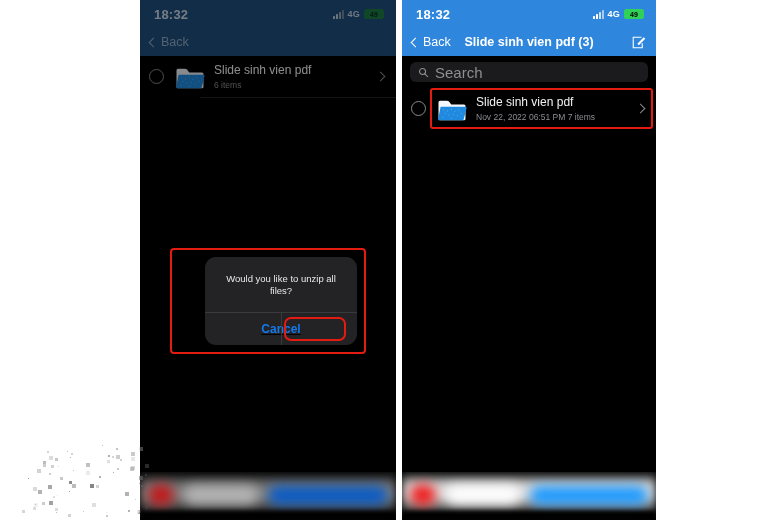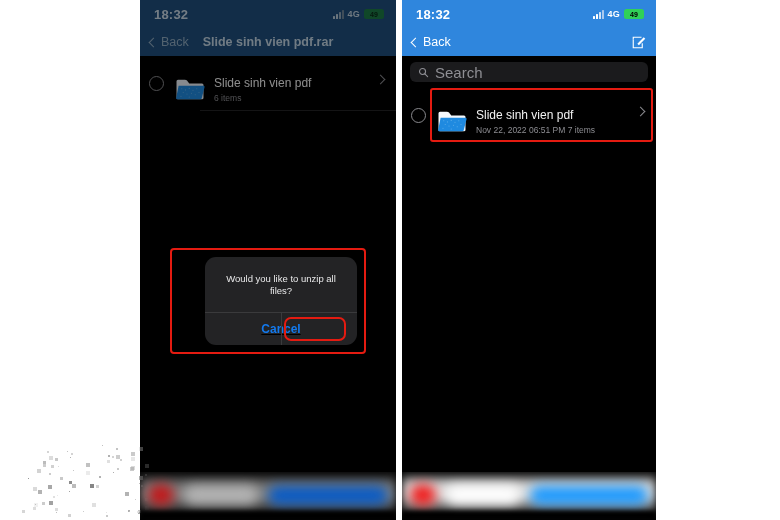--- a/index.html
+++ b/index.html
@@ -165,22 +165,22 @@
     width: 13px;
     height: 13px;
     border-radius: 50%;
     border: 1.3px solid #8a8a8e;
     flex: 0 0 auto;
     margin: 0 7px 0 9px;
   }
   .row-body {
     flex: 1 1 auto;
     display: flex;
-    align-items: flex-start;
-    padding: 20px 8px 7px 4px;
+    align-items: center;
+    padding: 7px 8px 7px 4px;
     box-sizing: border-box;
     min-width: 0;
   }
   .folder-ico {
     flex: 0 0 auto;
     width: 30px;
     height: 24px;
     margin-right: 9px;
   }
   .row-texts { min-width: 0; flex: 1 1 auto; }
@@ -372,21 +372,20 @@
           <span>49</span>
         </span>
       </div>
     </div>
 
     <div class="navbar" style="background:#1f4f7c;">
       <div class="nav-back" style="color:#8fa9c0;">
         <span class="chev-left"></span>
         <span>Back</span>
       </div>
-      <div class="nav-title" style="color:#c2d4e3;">Slide sinh vien pdf.rar</div>
     </div>
 
     <div class="file-row">
       <span class="radio"></span>
       <div class="row-body">
         <svg class="folder-ico" viewBox="0 0 40 32">
           <path d="M2 9 L2 29 Q2 31 4 31 L36 31 Q38 31 38 29 L38 12 Q38 10 36 10 L19 10 L16 6 Q15 5 13 5 L4 5 Q2 5 2 7 Z" fill="#e8eef4"></path>
           <path d="M5 13 L38 13 Q40 13 39.4 15 L35.5 30 Q35.2 31 33.5 31 L3 31 Q1 31 1.6 29 L4.5 14.5 Q4.7 13 5 13 Z" fill="#1f8ae0"></path>
           <g fill="#7dc0ee" opacity="0.65">
             <circle cx="9" cy="17" r="0.8"></circle>
@@ -455,20 +454,21 @@
           <span>49</span>
         </span>
       </div>
     </div>
 
     <div class="navbar" style="background:#2f86dd;">
       <div class="nav-back" style="color:#ffffff;">
         <span class="chev-left"></span>
         <span>Back</span>
       </div>
+      <div class="nav-title" style="color:#ffffff;">Slide sinh vien pdf (3)</div>
       <div class="nav-action">
         <svg width="15" height="15" viewBox="0 0 20 20">
           <path d="M3 6 L3 17 L15 17 L15 11" fill="none" stroke="#ffffff" stroke-width="1.5"></path>
           <path d="M3 6 L3 3 L14 3" fill="none" stroke="#ffffff" stroke-width="1.5"></path>
           <path d="M8.5 11.5 L17 3 L19 5 L10.5 13.5 Z" fill="#ffffff"></path>
         </svg>
       </div>
     </div>
 
     <div class="search-wrap">

